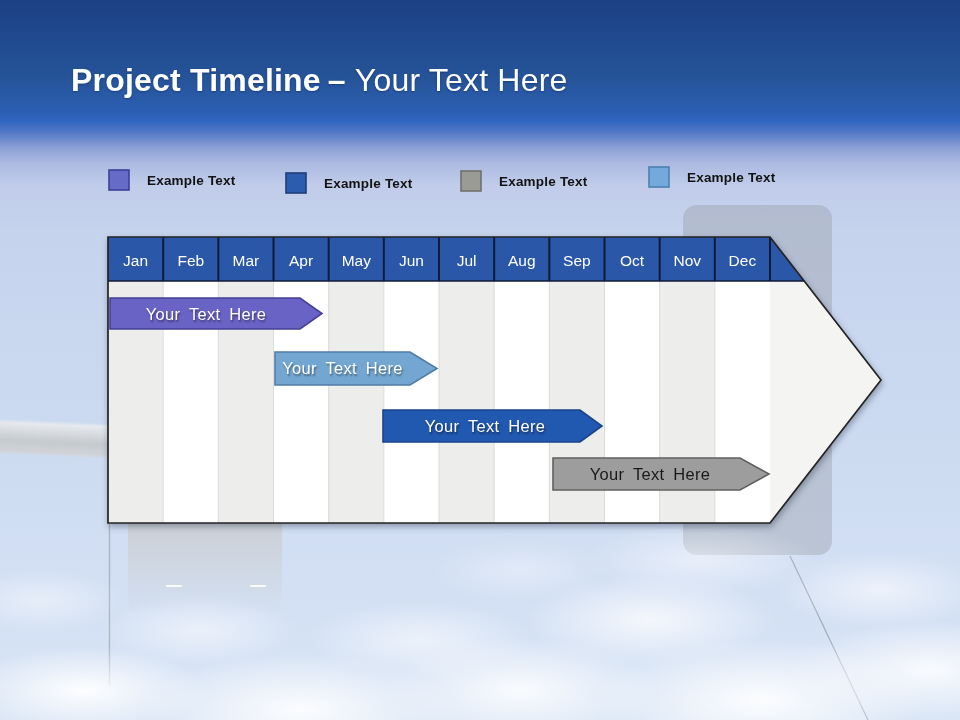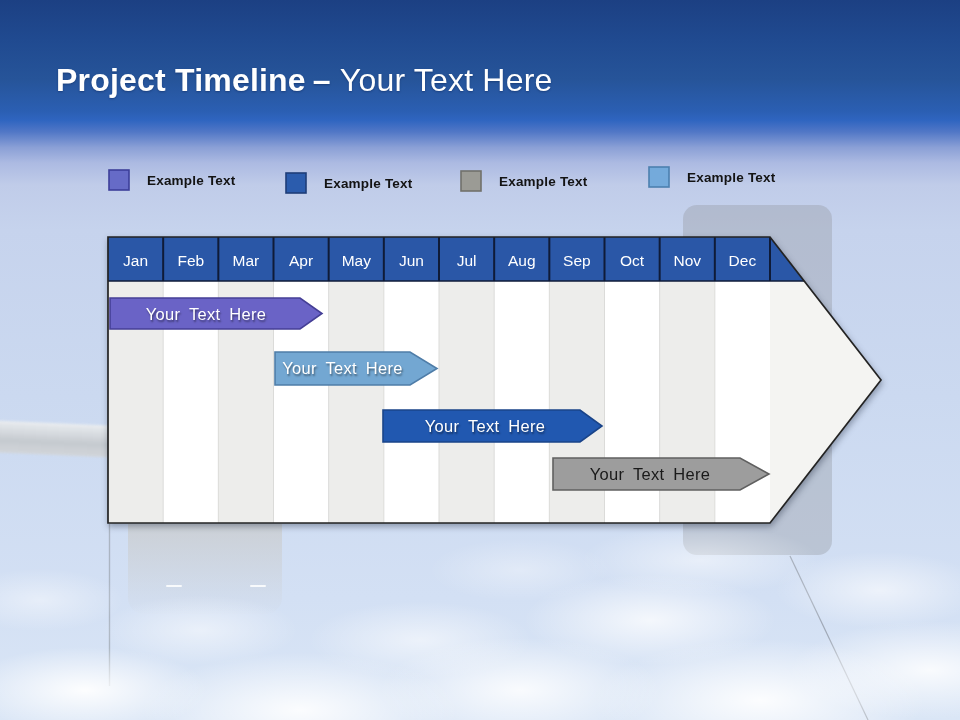--- a/index.html
+++ b/index.html
@@ -39,21 +39,21 @@
       radial-gradient(ellipse 180px 65px at 650px 620px, rgba(255,255,255,.75), rgba(255,255,255,0) 70%),
       radial-gradient(ellipse 150px 55px at 880px 590px, rgba(255,255,255,.60), rgba(255,255,255,0) 70%),
       radial-gradient(ellipse 160px 55px at 420px 640px, rgba(255,255,255,.55), rgba(255,255,255,0) 70%),
       radial-gradient(ellipse 140px 50px at 200px 630px, rgba(255,255,255,.50), rgba(255,255,255,0) 70%),
       radial-gradient(ellipse 120px 45px at 40px 600px,  rgba(255,255,255,.45), rgba(255,255,255,0) 70%),
       radial-gradient(ellipse 170px 50px at 700px 560px, rgba(255,255,255,.50), rgba(255,255,255,0) 70%),
       radial-gradient(ellipse 130px 45px at 520px 570px, rgba(255,255,255,.35), rgba(255,255,255,0) 70%);
   }
   
   .title {
-    position:absolute; left:56px; top:62px; color:#FFFFFF; font-size:32px;
+    position:absolute; left:71px; top:62px; color:#FFFFFF; font-size:32px;
     letter-spacing:0.2px; text-shadow:0 1px 2px rgba(0,20,60,0.35); white-space:nowrap;
   }
   .title-main, .title-dash { font-weight:700; }
   .title-dash { margin:0 9px 0 7px; }
   .title-sub { font-weight:400; }
   
   .legend-item { position:absolute; display:flex; align-items:center; }
   .legend-label { margin-left:17px; font-size:13.5px; font-weight:700; color:#131313; letter-spacing:0.2px; }
   
   .timeline-svg { position:absolute; left:105px; top:234px; filter:drop-shadow(1px 3px 3px rgba(30,40,60,0.38)); }

